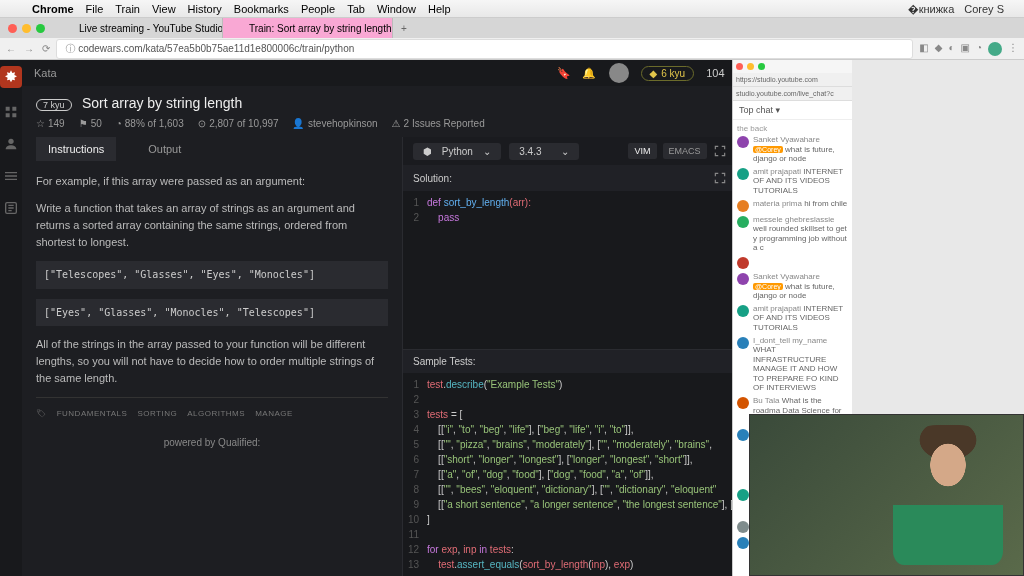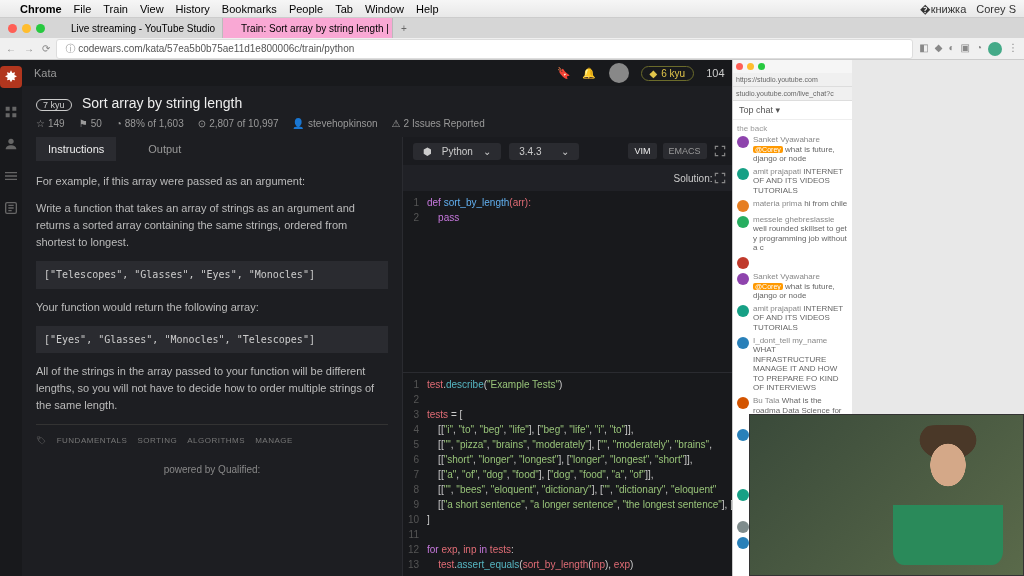--- a/index.html
+++ b/index.html
@@ -1,25 +1,25 @@
 <!DOCTYPE html>
 <html><head>
 <meta charset="utf-8">
 <style>
 * { margin:0; padding:0; box-sizing:border-box; font-family:-apple-system,BlinkMacSystemFont,"Segoe UI",Helvetica,Arial,sans-serif; }
 body { width:1024px; height:576px; overflow:hidden; background:#e8e8e8; position:relative; }
-.mac-menubar { height:18px; background:linear-gradient(#f6f6f6,#e8e8e8); border-bottom:1px solid #ccc; display:flex; align-items:center; font-size:11px; padding:0 8px; gap:12px; justify-content:space-between; }
+.mac-menubar { height:18px; background:linear-gradient(#f6f6f6,#e8e8e8); border-bottom:1px solid #ccc; display:flex; align-items:center; font-size:11px; padding:0 20px; gap:12px; justify-content:space-between; }
 .mac-menubar .left { display:flex; gap:12px; align-items:center; }
 .mac-menubar .right { display:flex; gap:10px; align-items:center; color:#333; }
 .apple { font-size:12px; }
 .browser-tabs { height:20px; background:#d6d6d6; display:flex; align-items:center; font-size:10px; }
 .traffic { display:flex; gap:5px; padding:0 8px; }
 .dot { width:9px; height:9px; border-radius:50%; }
 .dot.r{background:#ff5f56}.dot.y{background:#ffbd2e}.dot.g{background:#27c93f}
-.tab { display:flex; align-items:center; gap:8px; padding:0 10px; height:100%; border-right:1px solid #bbb; max-width:170px; overflow:hidden; white-space:nowrap; }
+.tab { display:flex; align-items:center; gap:16px; padding:0 10px; height:100%; border-right:1px solid #bbb; max-width:170px; overflow:hidden; white-space:nowrap; }
 .tab.active { background:#f9a8d4; }
 .tab .favicon{width:10px;height:10px;border-radius:2px;}
 .addr-bar { height:22px; background:#f0f0f0; display:flex; align-items:center; padding:0 6px; gap:6px; font-size:10px; color:#555; border-bottom:1px solid #ccc;}
 .addr-bar .url { flex:1; background:#fff; border:1px solid #ddd; border-radius:3px; padding:2px 8px; text-align:left; }
 .addr-bar .icons { display:flex; gap:6px; color:#888; }
 .nav-arrows { display:flex; gap:8px; color:#888; }
 
 .main { display:flex; height:516px; }
 .codewars { width:732px; background:#1d1e22; color:#c8c8c8; display:flex; }
 .cw-sidebar { width:36px; background:#18191c; display:flex; flex-direction:column; align-items:center; gap:16px; padding-top:6px; }
@@ -52,21 +52,21 @@
 .qualified{text-align:center;color:#888;font-size:10px;margin-top:14px}
 
 .right-pane{flex:1;display:flex;flex-direction:column;background:#1a1b1f;border-left:1px solid #2a2b30;min-width:0}
 .toolbar{height:28px;display:flex;align-items:center;padding:0 10px;gap:8px;font-size:10px;color:#ccc;justify-content:space-between}
 .dropdown{background:#2a2b30;padding:3px 10px;border-radius:3px;min-width:70px;display:flex;justify-content:space-between;align-items:center;gap:10px}
 .ed-tabs{display:flex;gap:6px;align-items:center;font-size:9px;color:#999}
 .ed-tabs .b{background:#2a2b30;padding:3px 6px;border-radius:2px}
 .ed-tabs .b.active{color:#eee}
 .fsicon{width:14px;height:14px;color:#888}
 
-.panel-label{font-size:10px;color:#ccc;padding:6px 10px;background:#202126;display:flex;justify-content:flex-end;align-items:center}
+.panel-label{font-size:10px;color:#ccc;padding:6px 10px;background:#202126;display:flex;justify-content:space-between;align-items:center}
 .editor{font-family:Menlo,Consolas,monospace;font-size:10px;background:#18191c;padding:4px 0;flex:1;overflow:hidden;line-height:1.5;min-height:0}
 .editor .line{display:flex}
 .editor .ln{width:24px;text-align:right;color:#555;padding-right:8px;flex-shrink:0}
 .editor .code{white-space:pre;color:#ccc}
 .kw{color:#c678dd}.fn{color:#61afef}.str{color:#98c379}.arg{color:#e06c75}.meth{color:#56b6c2}
 
 .tests-panel{flex:0 0 172px;display:flex;flex-direction:column;border-top:1px solid #2a2b30}
 .tests-panel .editor{flex:1}
 
 
@@ -199,21 +199,20 @@
 
         <div class="left-pane">
           <div class="tabs">
             <div class="t active">Instructions</div>
             <div class="t">Output</div>
           </div>
           <div class="desc">
             <p>For example, if this array were passed as an argument:</p>
             <p>Write a function that takes an array of strings as an argument and returns a sorted array containing the same strings, ordered from shortest to longest.</p>
             <div class="codeblock">["Telescopes", "Glasses", "Eyes", "Monocles"]</div>
-            <p>Your function would return the following array:</p>
             <div class="codeblock">["Eyes", "Glasses", "Monocles", "Telescopes"]</div>
             <p>All of the strings in the array passed to your function will be different lengths, so you will not have to decide how to order multiple strings of the same length.</p>
             <div class="tags">
               <span>🏷</span>
               <span>FUNDAMENTALS</span>
               <span>SORTING</span>
               <span>ALGORITHMS</span>
               <span>MANAGE</span>
             </div>
             <div class="qualified">powered by Qualified:</div>
@@ -249,20 +248,23 @@
                 <span class="ln">1</span>
                 <span class="code"><span class="kw">def</span> <span class="fn">sort_by_length</span><span class="arg">(arr):</span></span>
               </div>
               <div class="line">
                 <span class="ln">2</span>
                 <span class="code"><span class="kw">    pass</span></span>
               </div>
             </div>
 
           <div class="tests-panel">
+            <div class="panel-label">
+                <span>Sample Tests:</span>
+              </div>
             <div class="editor" id="tests-editor">
                 <div class="line">
                   <span class="ln">1</span>
                   <span class="code"><span class="arg">test</span>.<span class="meth">describe</span>(<span class="str">"Example Tests"</span>)</span>
                 </div>
                 <div class="line">
                   <span class="ln">2</span>
                   <span class="code"> </span>
                 </div>
                 <div class="line">

